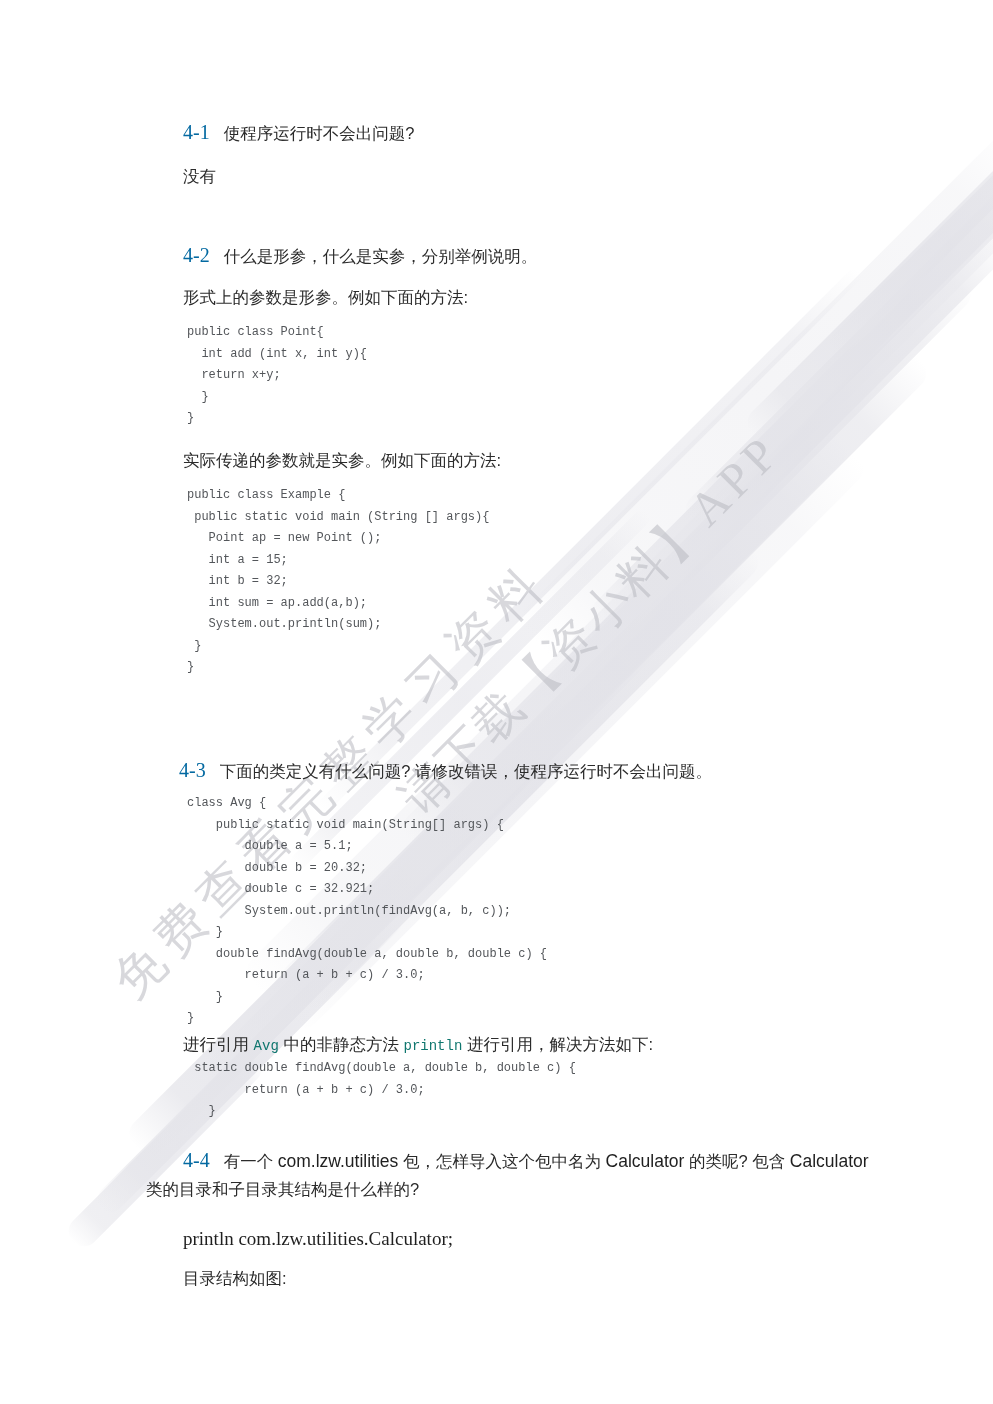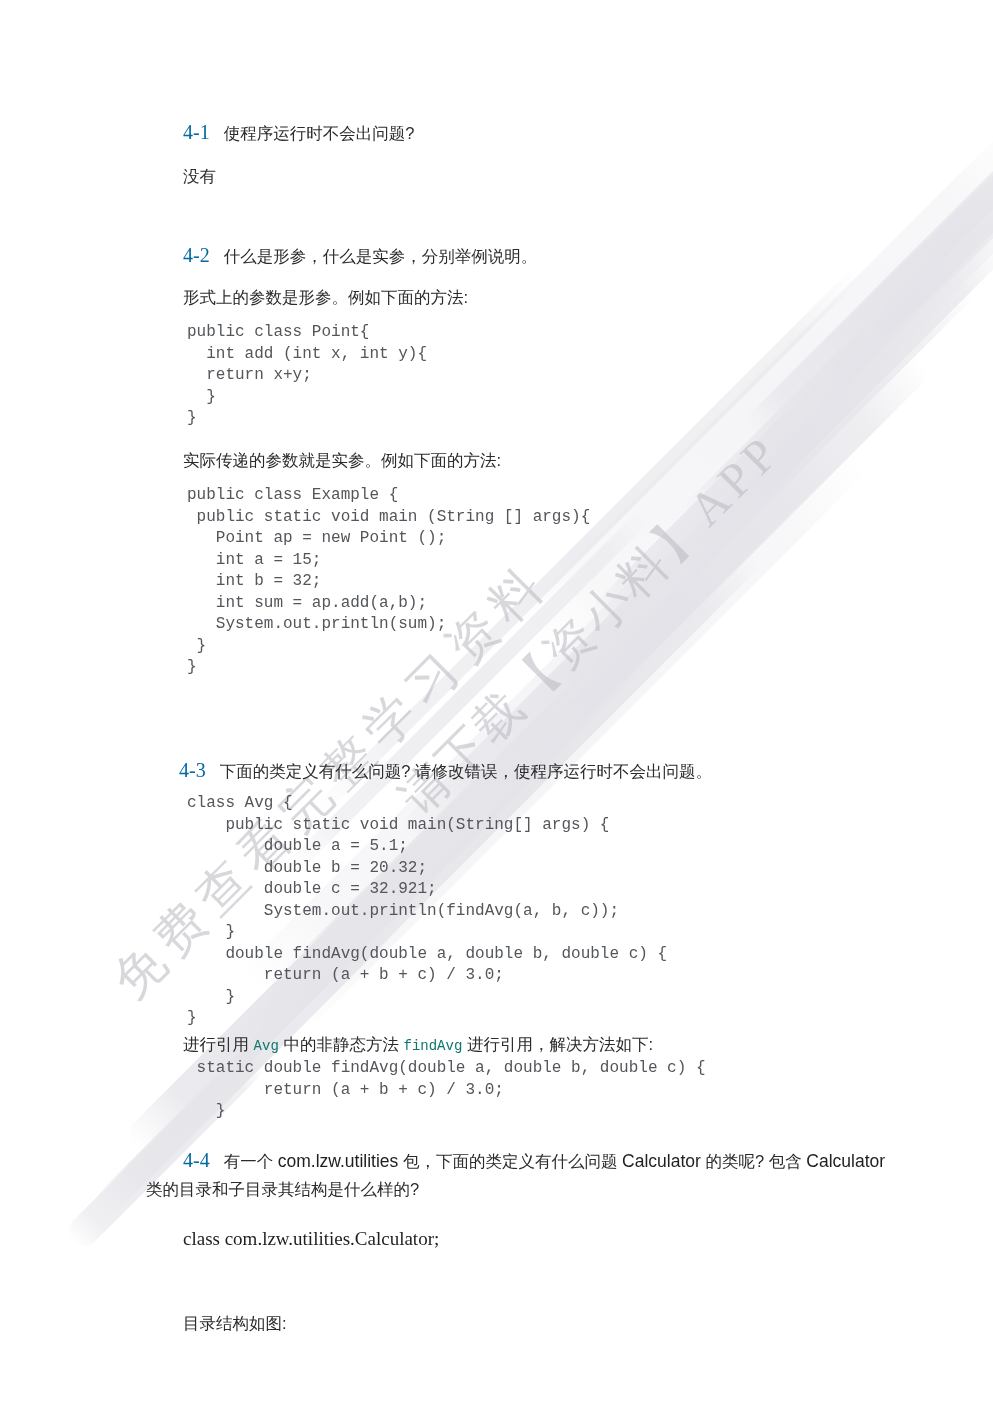--- a/index.html
+++ b/index.html
@@ -29,21 +29,21 @@
   
   .blk { position:absolute; z-index:3; white-space:nowrap; }
   .zh { font-size:16.5px; line-height:1.45; color:#2b2b2b; }
   .qnum {
     font-family:"Liberation Serif", serif; font-size:20px; color:#0369a1;
     padding-right:14px;
   }
   .latin { font-family:Liberation Sans, sans-serif; font-size:17.5px; color:#1f1f1f; }
   .code {
     font-family:"Liberation Mono","DejaVu Sans Mono", monospace;
-    font-size:16px; line-height:21.5px; color:#53565a; white-space:pre;
+    font-size:12px; line-height:21.5px; color:#53565a; white-space:pre;
   }
   .icode {
     font-family:"Liberation Mono","DejaVu Sans Mono", monospace;
     font-size:14px; color:#0f766e;
   }
   .serifline { font-family:"Liberation Serif", serif; font-size:19px; color:#1f1f1f; }
 </style>
 </head>
 <body>
 
@@ -102,26 +102,26 @@
         double a = 5.1;
         double b = 20.32;
         double c = 32.921;
         System.out.println(findAvg(a, b, c));
     }
     double findAvg(double a, double b, double c) {
         return (a + b + c) / 3.0;
     }
 }</div>
   <div class="blk zh" style="left:183px; top:1033px;">
-    <span>进行引用 </span><span class="icode">Avg</span><span> 中的非静态方法 </span><span class="icode">findAvg</span><span> 进行引用，解决方法如下:</span>
+    <span>进行引用 </span><span class="icode">Avg</span><span> 中的非静态方法 </span><span class="icode">println</span><span> 进行引用，解决方法如下:</span>
   </div>
   <div class="blk code" style="left:187px; top:1058px;"> static double findAvg(double a, double b, double c) {
         return (a + b + c) / 3.0;
    }</div>
 
   <div class="blk zh" style="left:183px; top:1146px;">
-    <span class="qnum">4-4</span><span>有一个 </span><span class="latin">com.lzw.utilities</span><span> 包，下面的类定义有什么问题 </span><span class="latin">Calculator</span><span> 的类呢? 包含 </span><span class="latin">Calculator</span>
+    <span class="qnum">4-4</span><span>有一个 </span><span class="latin">com.lzw.utilities</span><span> 包，怎样导入这个包中名为 </span><span class="latin">Calculator</span><span> 的类呢? 包含 </span><span class="latin">Calculator</span>
   </div>
   <div class="blk zh" style="left:146px; top:1178px;">类的目录和子目录其结构是什么样的?</div>
-  <div class="blk serifline" style="left:183px; top:1228px;">class com.lzw.utilities.Calculator;</div>
-  <div class="blk zh" style="left:183px; top:1267px;margin-top:45px;">目录结构如图:</div>
+  <div class="blk serifline" style="left:183px; top:1228px;">println com.lzw.utilities.Calculator;</div>
+  <div class="blk zh" style="left:183px; top:1267px;">目录结构如图:</div>
 
 </div>
 
 </body></html>

